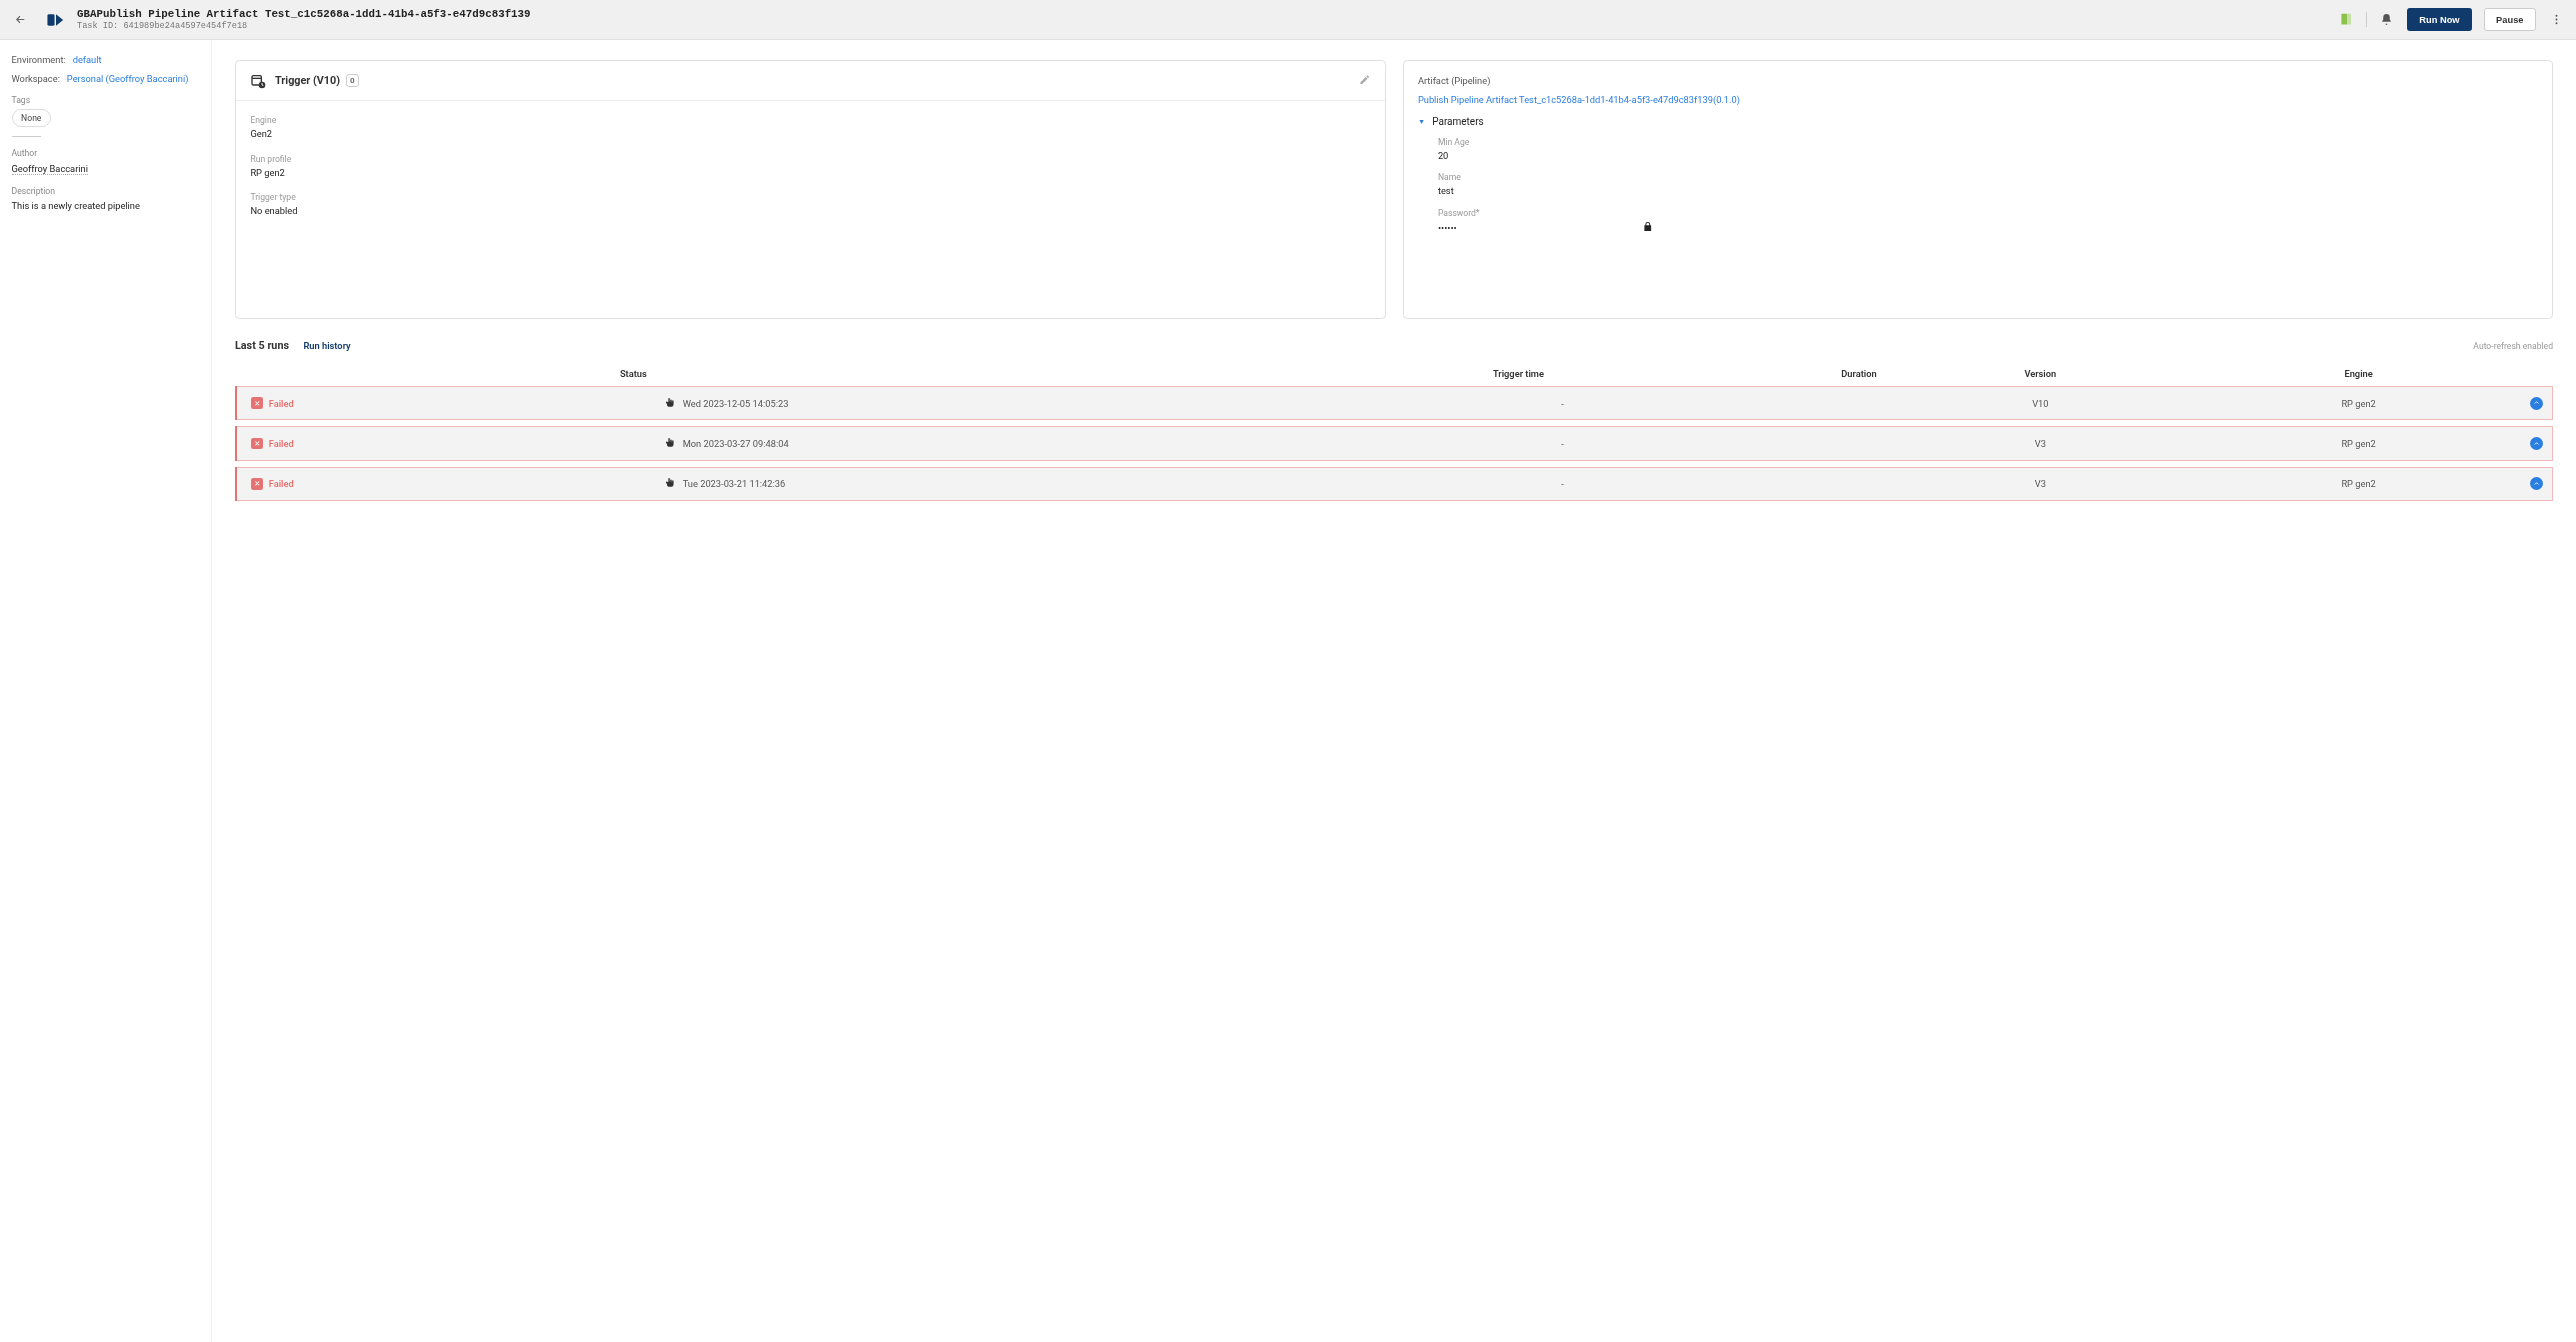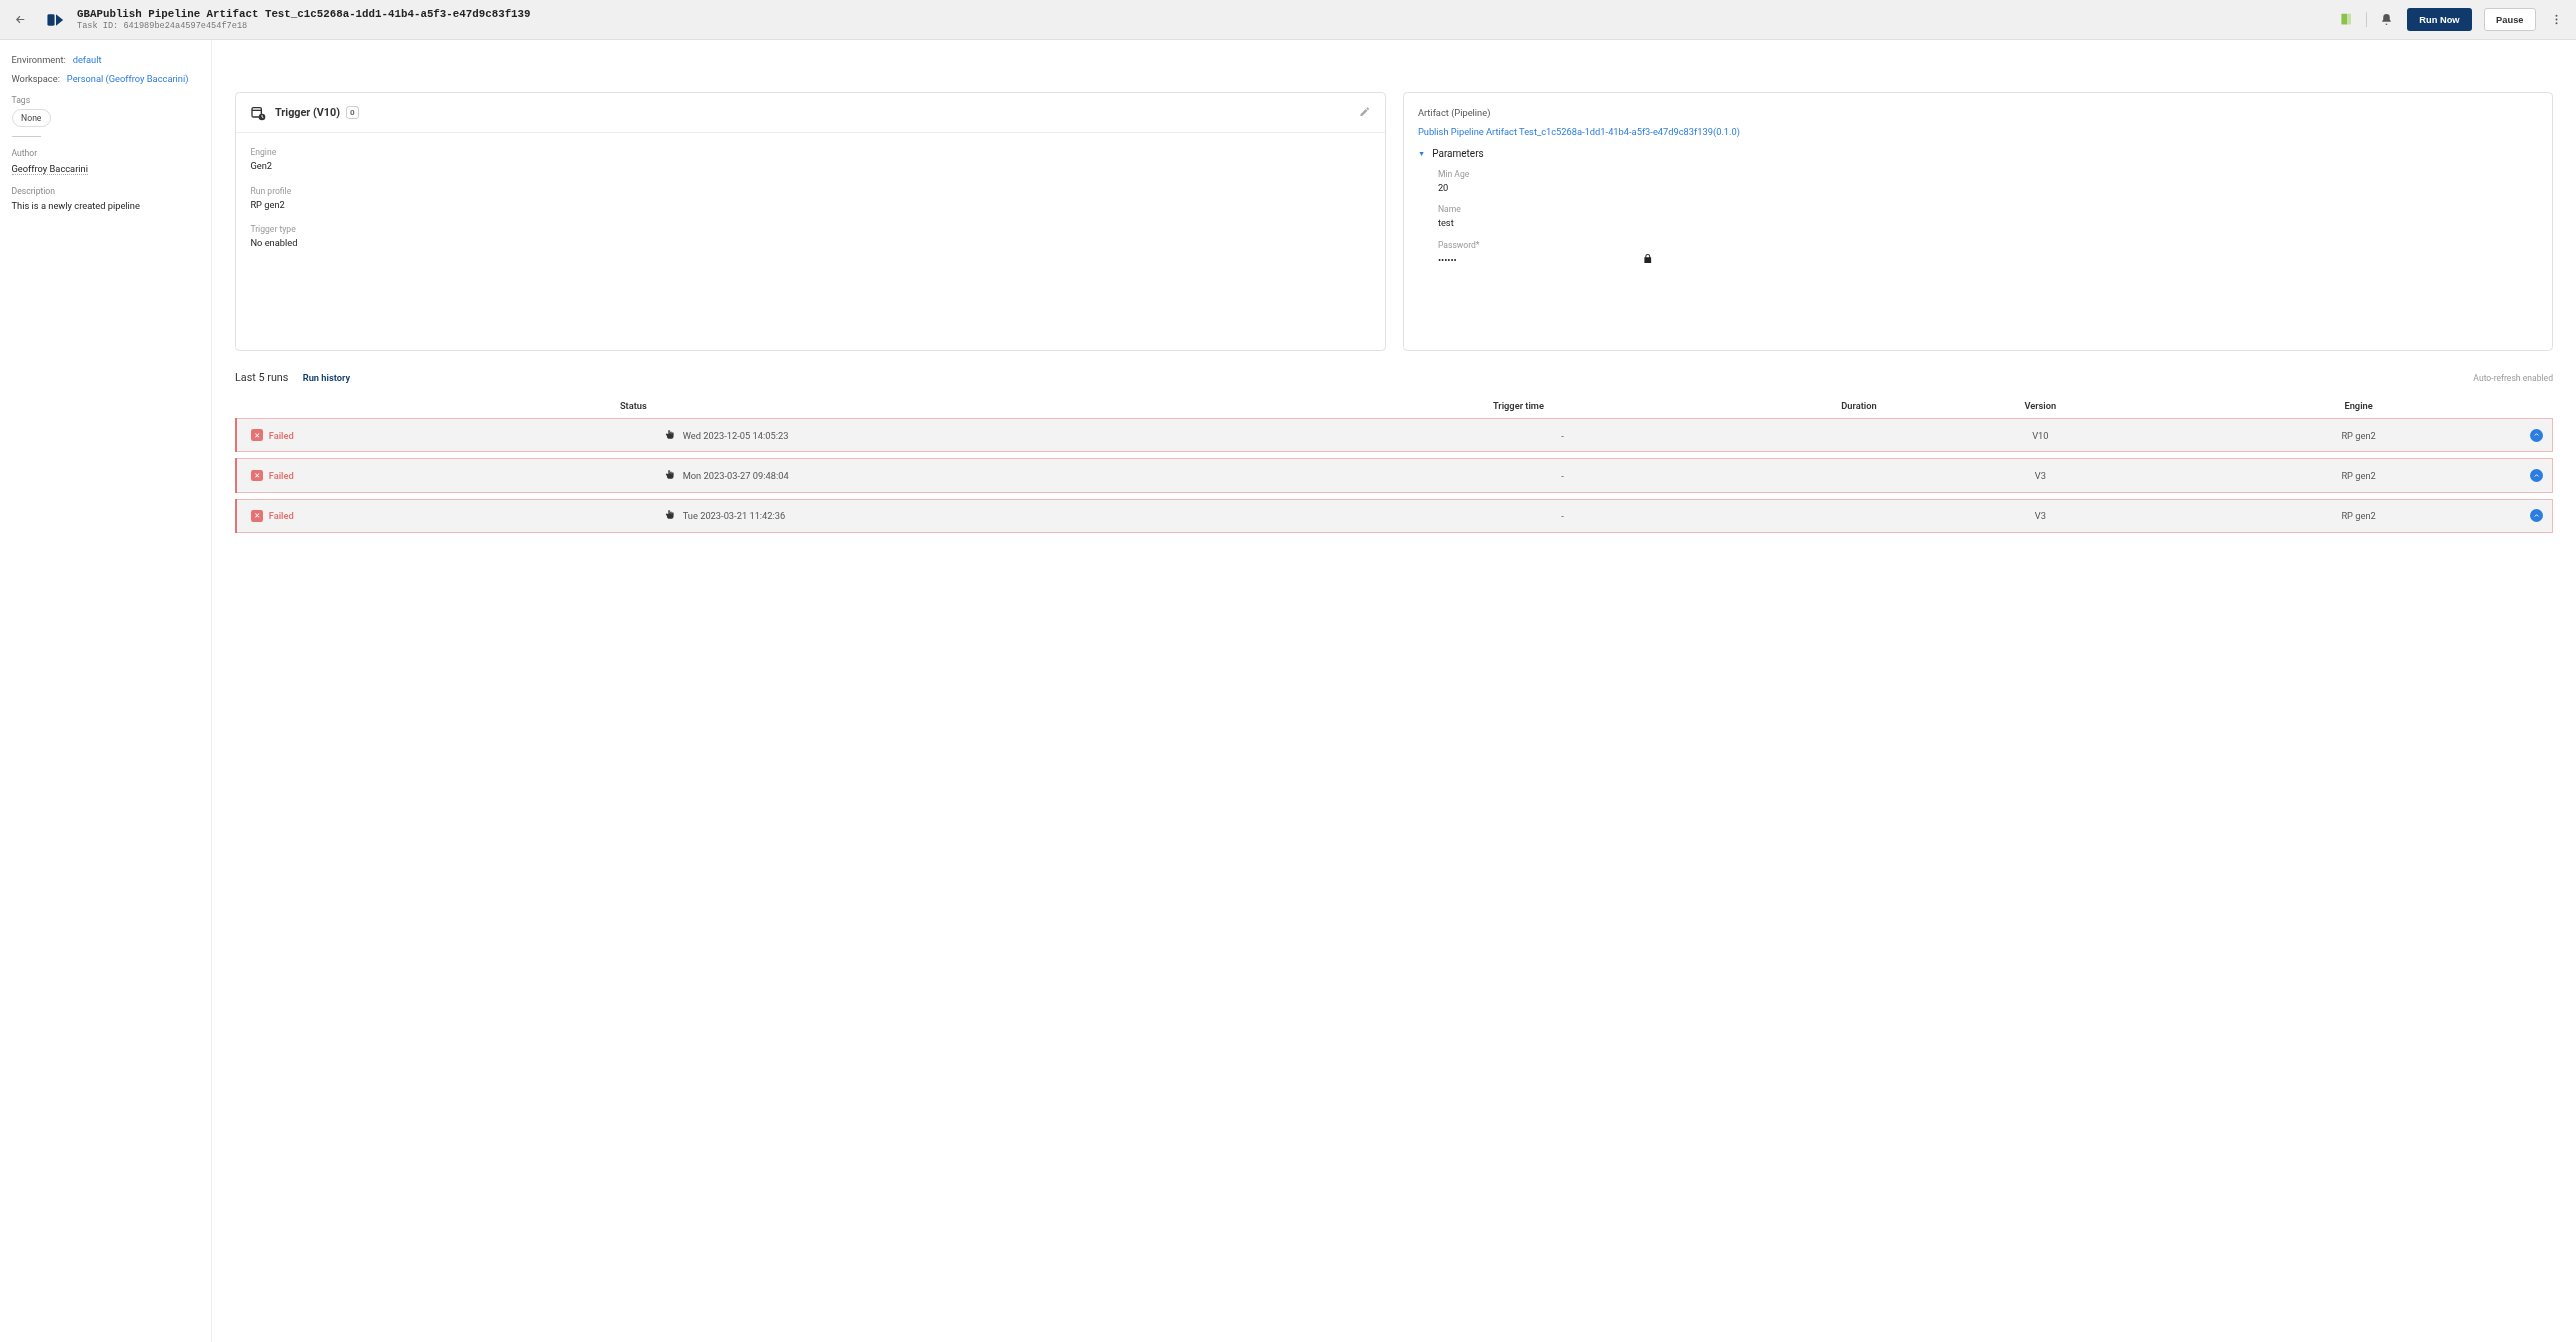--- a/index.html
+++ b/index.html
@@ -64,21 +64,20 @@
   color: #444;
   background:#fff;
 }
 .hr-short { width: 29px; border: none; border-top: 0.7px solid #ccc; margin: 8.6px 0; }
 .author-name { font-size: 9.3px; color: #222; border-bottom: 0.7px dotted #aaa; display:inline-block; }
 .desc-text { font-size: 9.3px; color: #222; }
 .content {
   flex: 1;
   padding: 20px 23px;
   background: #fff;
-  margin-top: 32px;
 }
 .cards-row { display: flex; gap: 17px; margin-bottom: 20px; }
 .card {
   flex: 1;
   border: 0.7px solid #e0e0e0;
   border-radius: 4.3px;
   background: #fff;
   min-height: 259px;
 }
 .card-header {
@@ -103,21 +102,21 @@
 .artifact-label { font-size: 9.3px; color:#555; margin-bottom:7.2px; }
 .artifact-link { color:#2a7de1; font-size:9.3px; cursor:pointer; margin-bottom: 11.5px; display:block; }
 .params-header { display:flex; align-items:center; gap:7.2px; margin-bottom:10px; cursor:pointer; }
 .params-header .chev { color:#2a7de1; font-size:7.2px; }
 .params-title { font-size:10px; color:#222; }
 .param-group { margin-left: 20px; margin-bottom: 11.5px; }
 .param-label { color:#999; font-size:8.6px; margin-bottom:2.9px; }
 .param-value { color:#222; font-size:9.3px; }
 .pw-row { display:flex; align-items:center; justify-content:space-between; max-width: 216px; }
 .runs-header { display:flex; align-items:center; gap: 14.4px; margin-bottom: 8.6px; }
-.runs-title { font-weight:400; font-size:10.8px; }
+.runs-title { font-weight:700; font-size:10.8px; }
 .runs-history-link { color:#0f3a6b; font-weight:600; font-size:9.3px; cursor:pointer; }
 .auto-refresh { margin-left:auto; color:#999; font-size:8.6px; }
 .runs-table { width:100%; border-collapse: collapse; }
 .runs-table thead th {
   text-align: right;
   font-weight: 600;
   font-size: 9.3px;
   color: #333;
   padding: 7.2px 8.6px;
 }

